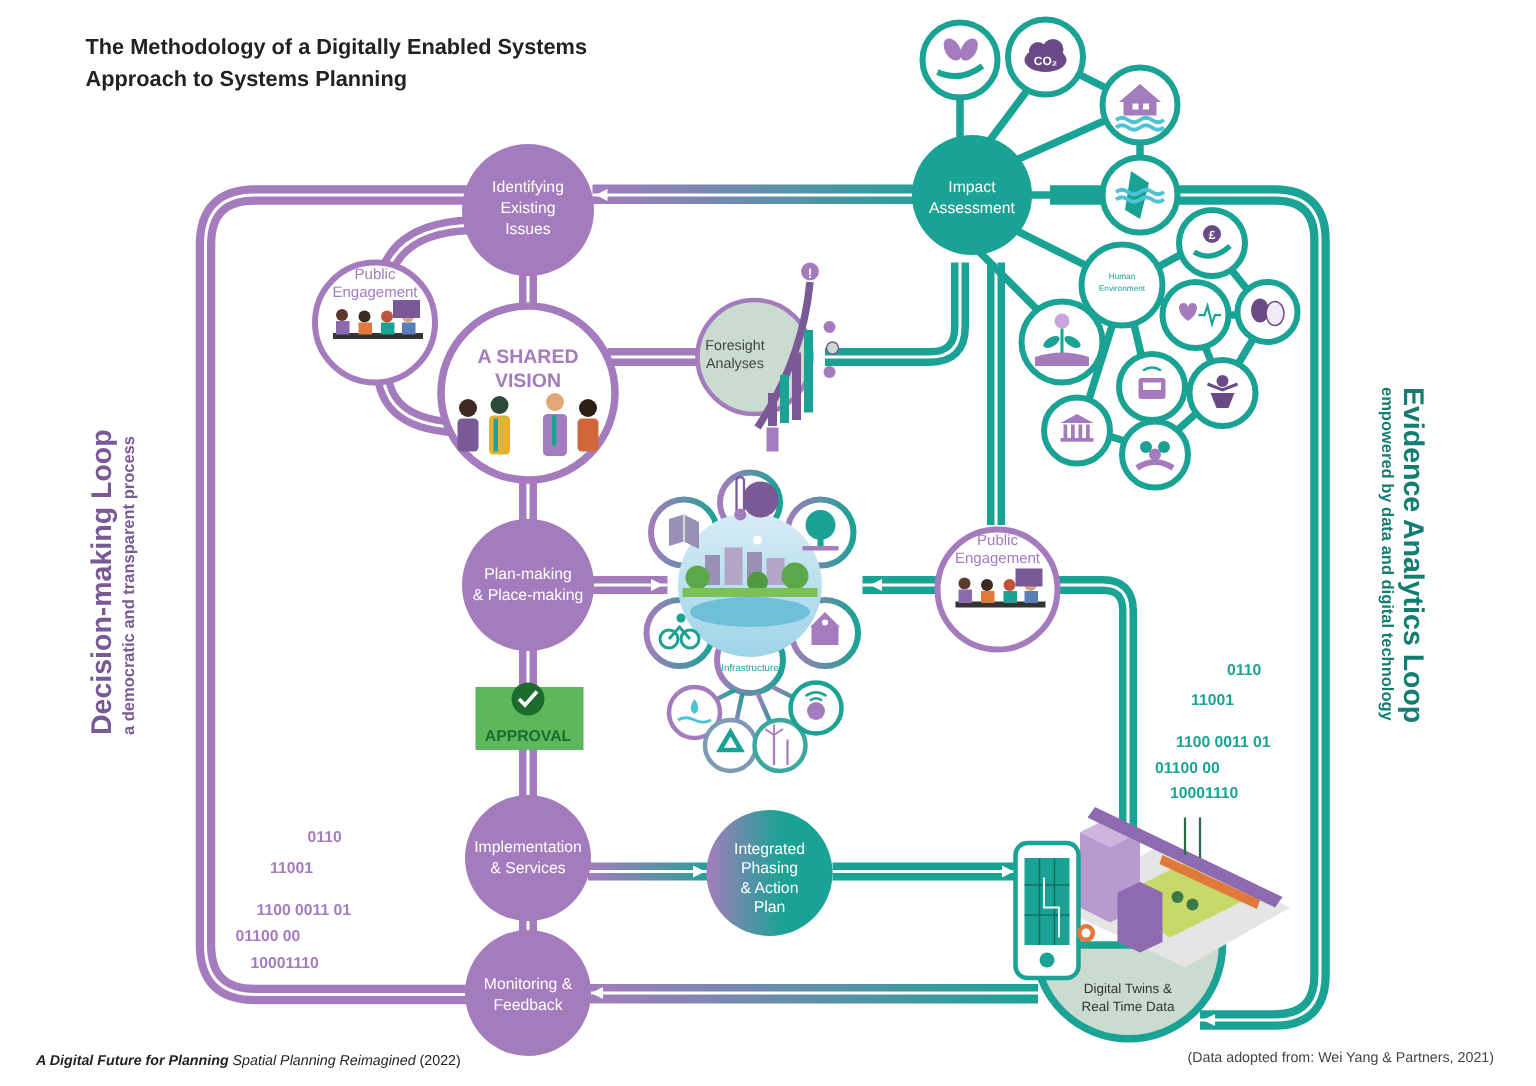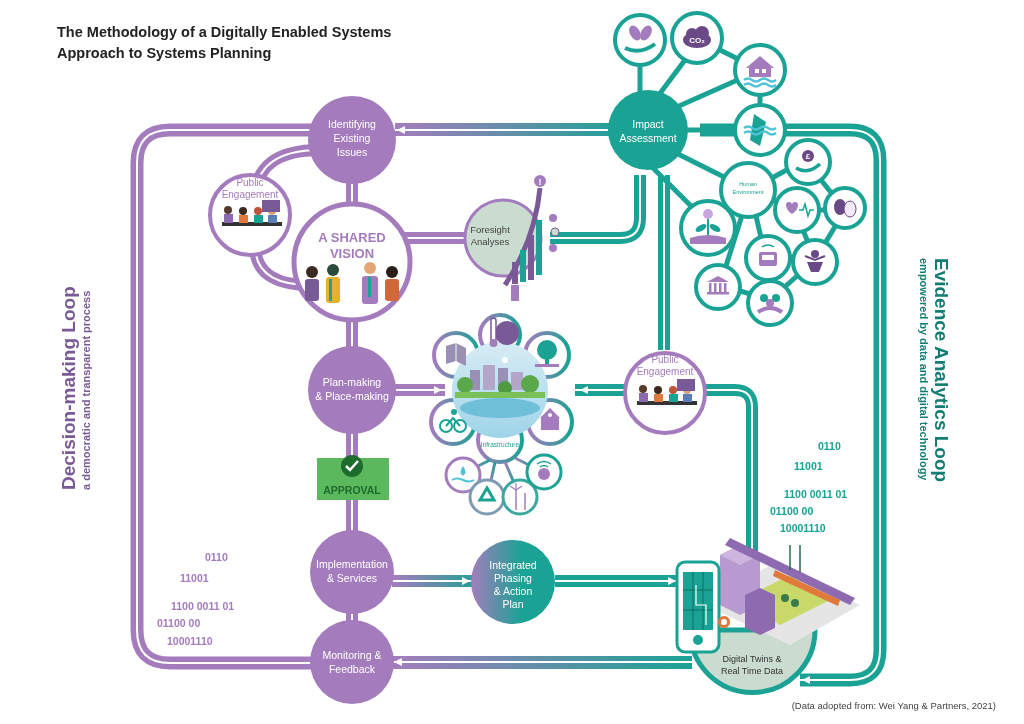--- a/index.html
+++ b/index.html
@@ -524,15 +524,18 @@
   <div class="side-left">
     <div class="big">Decision-making Loop</div>
     <div class="small">a democratic and transparent process</div>
   </div>
 
   <div class="side-right">
     <div class="big">Evidence Analytics Loop</div>
     <div class="small">empowered by data and digital technology</div>
   </div>
 
+  <div class="footer-left">
+    <b>A Digital Future for Planning</b><i> Spatial Planning Reimagined</i><span> (2022)</span>
+  </div>
   <div class="footer-right">(Data adopted from: Wei Yang &amp; Partners, 2021)</div>
 
 </div>
 
 </body></html>

